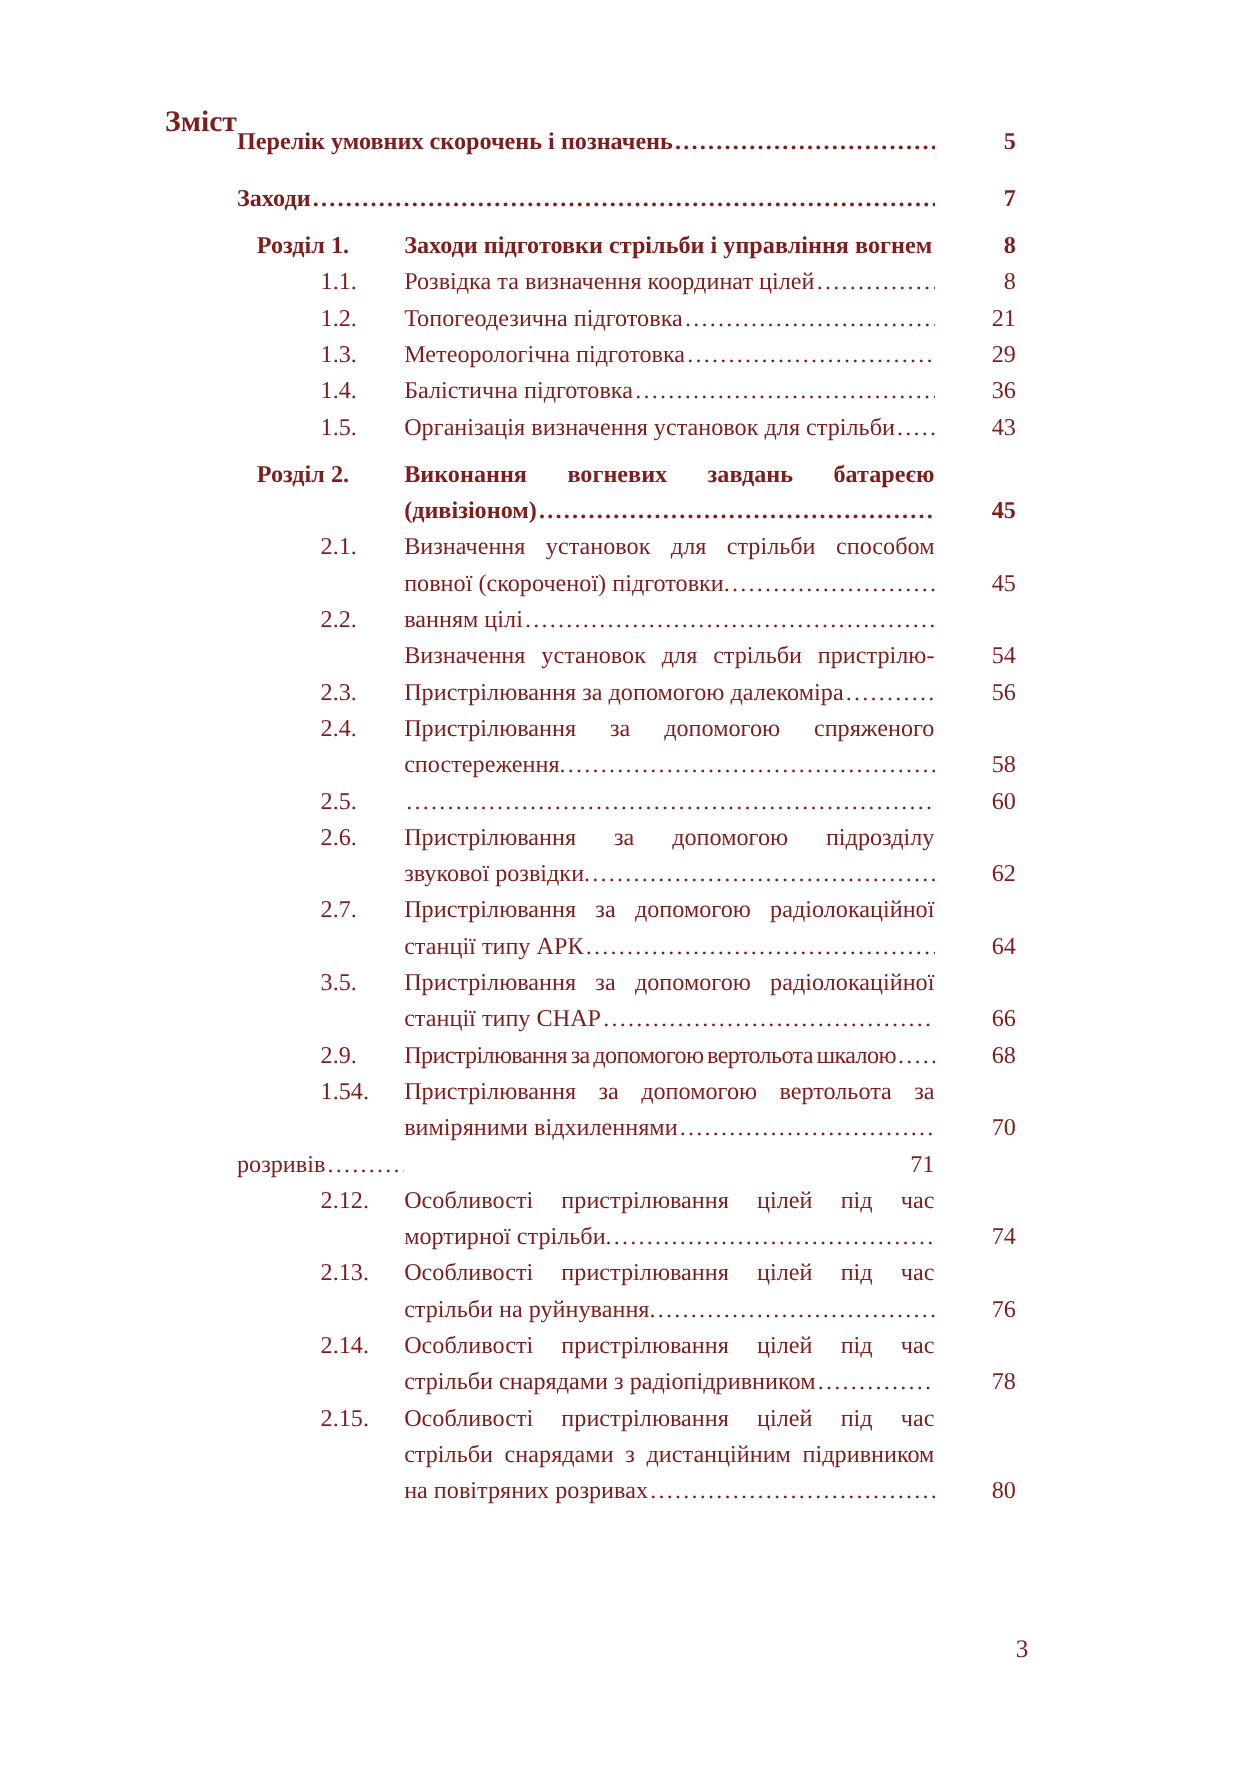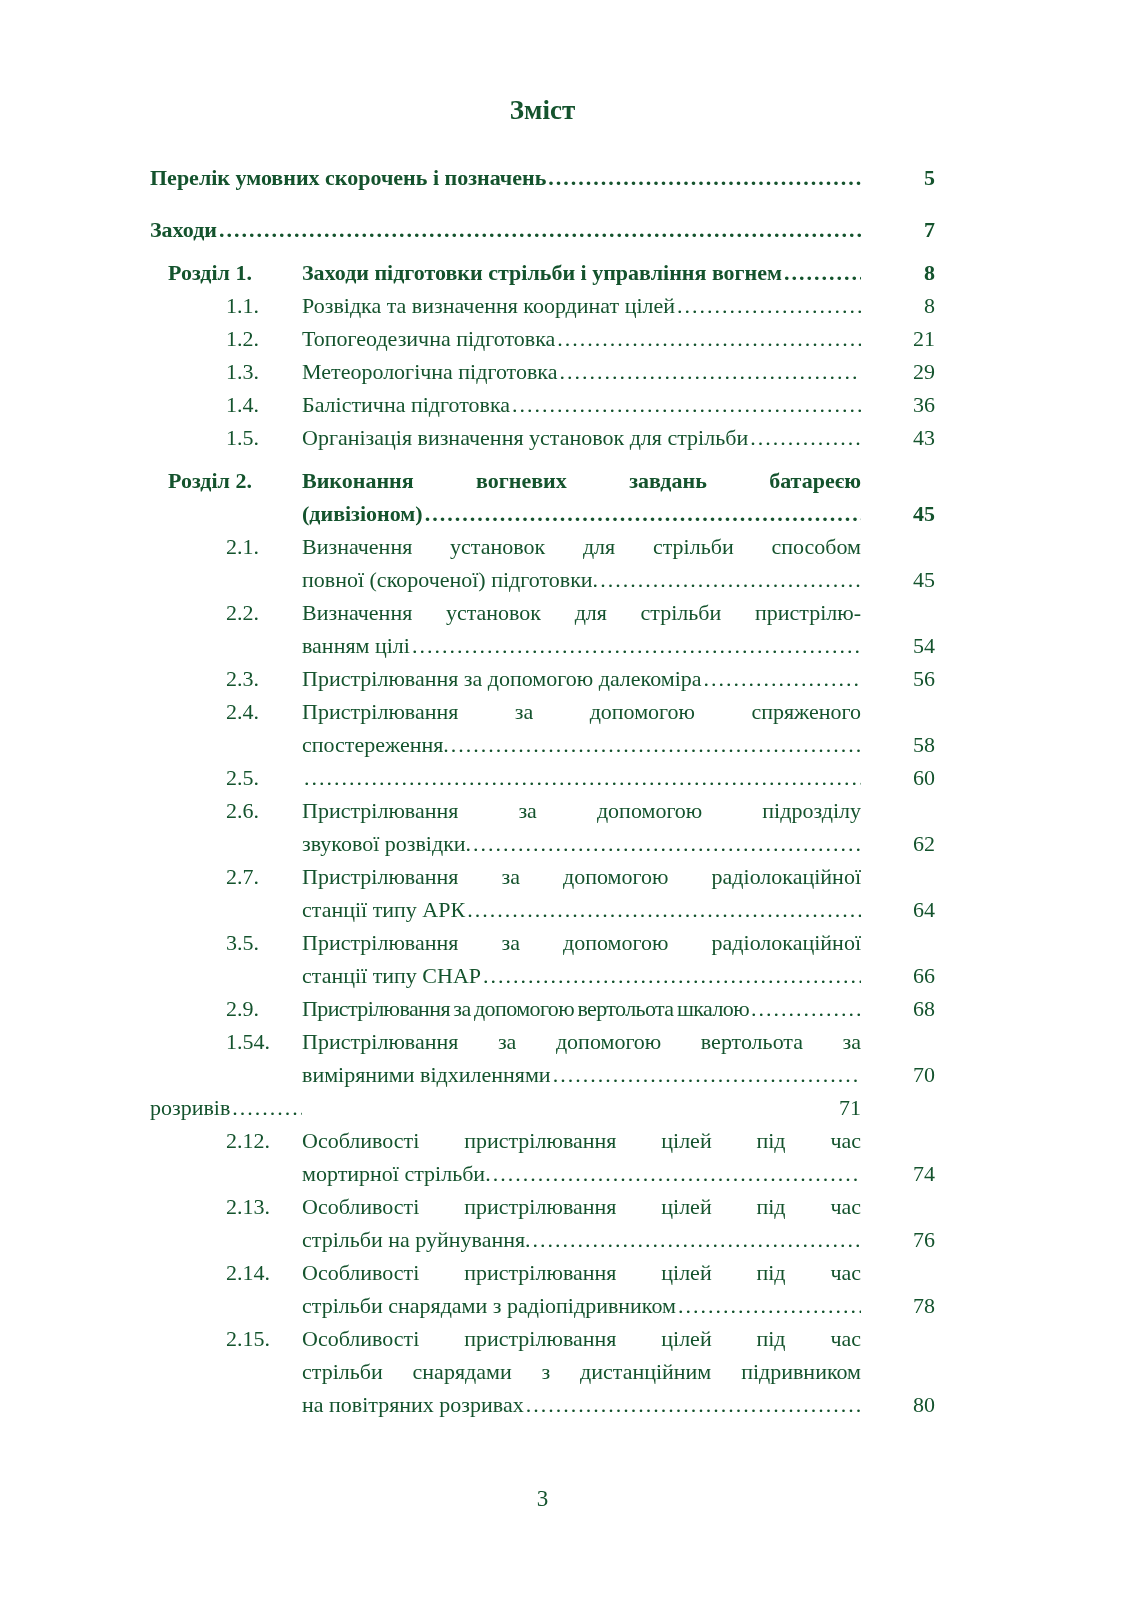--- a/index.html
+++ b/index.html
@@ -7,26 +7,26 @@
     padding: 0;
     background: #ffffff;
   }
   .page {
     position: relative;
     width: 1142px;
     height: 1615px;
     box-sizing: border-box;
     padding: 92px 207px 0 150px;
     background: #ffffff;
-    color: #14532d;
+    color: #7f1d1d;
     font-family: "Liberation Serif", "DejaVu Serif", serif;
     font-size: 22px;
     line-height: 33px;
     display: flex;
-    flex-direction: column;
+    flex-direction: row;
   }
   .doc-title {
     margin: 0 0 14px 0;
     text-align: center;
     font-size: 27px;
     font-weight: bold;
     line-height: 36px;
   }
   .toc { width: 100%; }
   .entry {
@@ -176,25 +176,25 @@
           <div class="line last">
             <span class="txt">повної (скороченої) підготовки.</span>
             <span class="leader"></span>
           </div>
         </div>
         <div class="pagenum">45</div>
       </div>
       <div class="entry item">
         <div class="label">2.2.</div>
         <div class="content">
+          <div class="line last">
+            <span class="txt">ванням цілі</span>
+            <span class="leader"></span>
+          </div>
           <div class="line just">Визначення установок для стрільби пристрілю-</div>
-          <div class="line last">
-            <span class="txt">ванням цілі</span>
-            <span class="leader"></span>
-          </div>
         </div>
         <div class="pagenum">54</div>
       </div>
       <div class="entry item">
         <div class="label">2.3.</div>
         <div class="content">
           <div class="line last">
             <span class="txt">Пристрілювання за допомогою далекоміра</span>
             <span class="leader"></span>
           </div>

